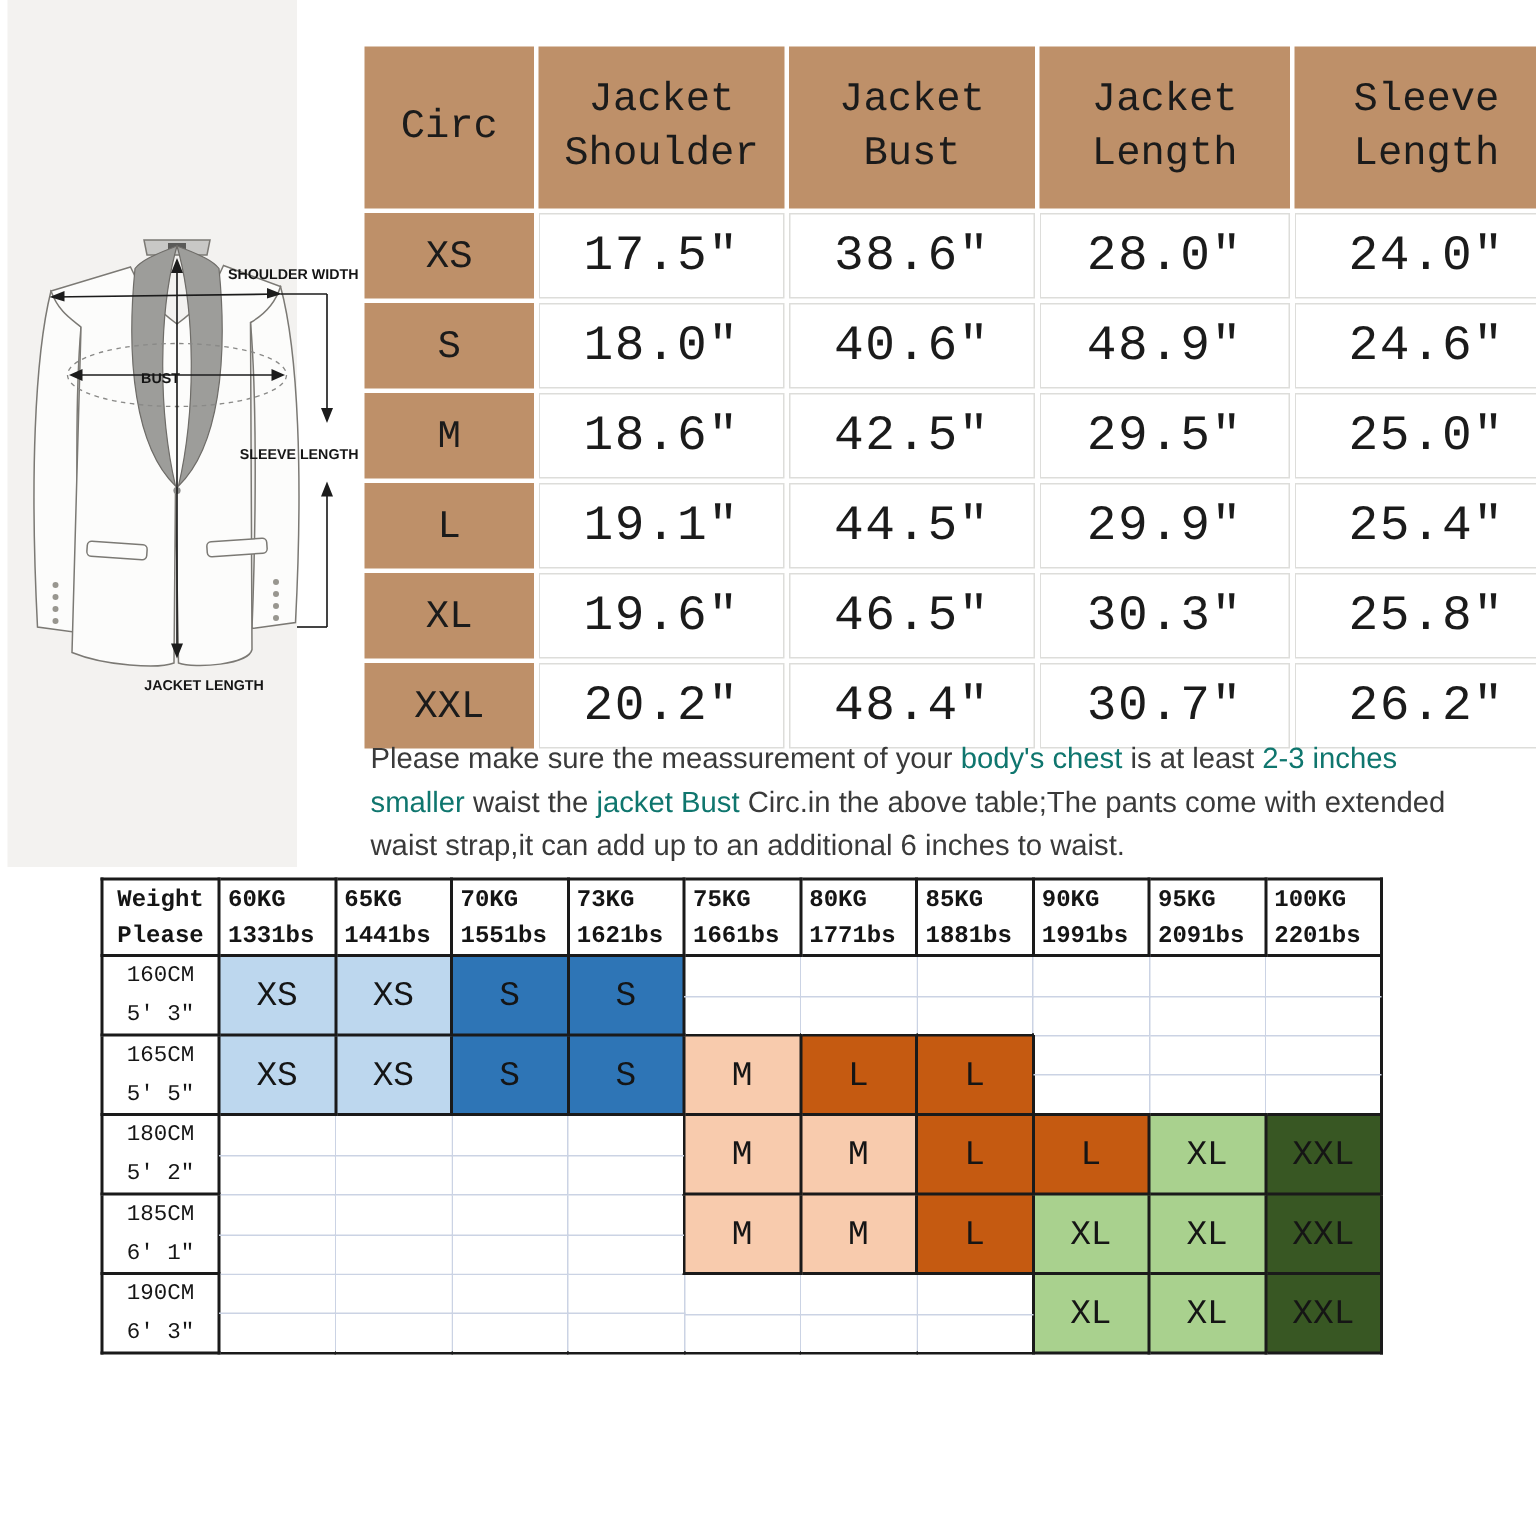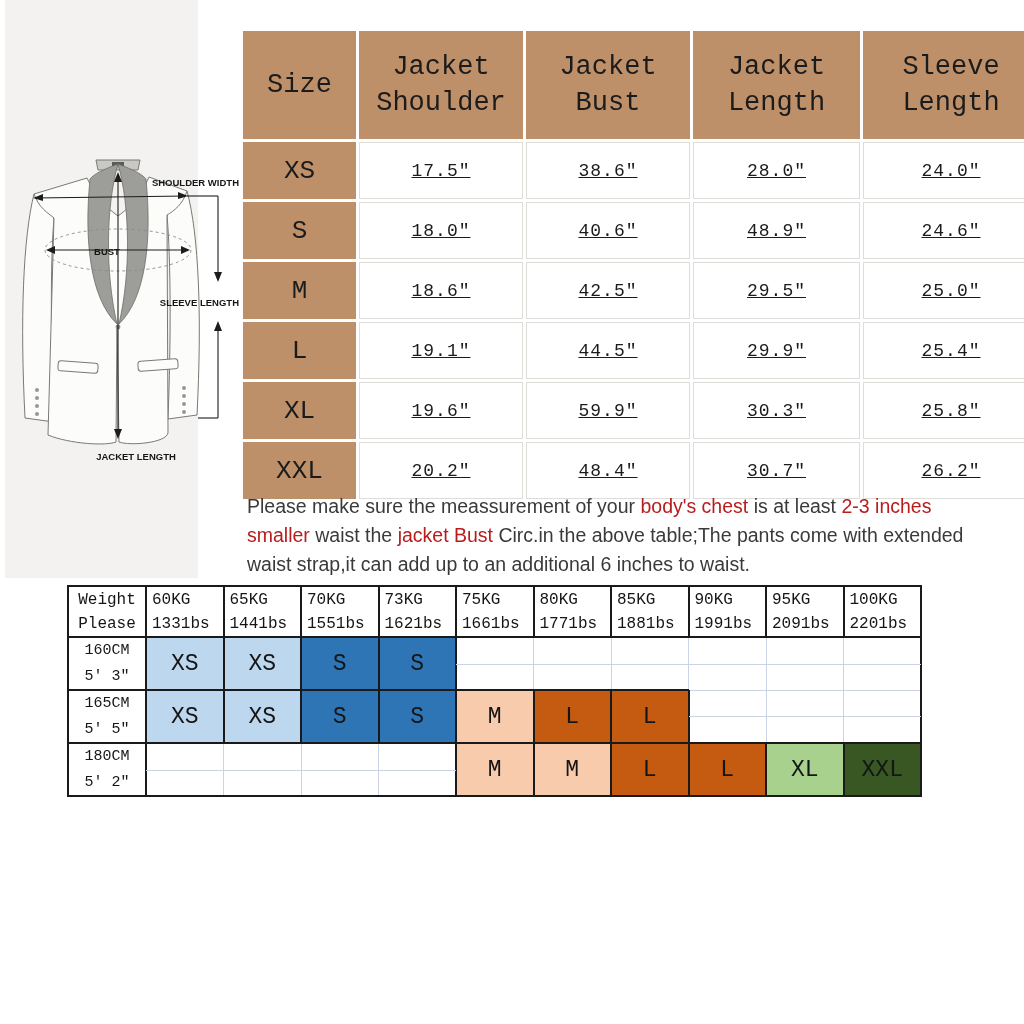--- a/index.html
+++ b/index.html
@@ -15,34 +15,34 @@
   .outline{fill:#fcfcfb;stroke:#7b7974;stroke-width:1;}
 
   
   .size-table{position:absolute;left:240px;top:28px;width:784px;border-collapse:separate;
               border-spacing:3px;table-layout:fixed;color:#1b1b1b;
               font-family:"Liberation Mono","DejaVu Sans Mono",monospace;}
   .size-table th{height:106px;font-weight:normal;font-size:27px;white-space:pre-line;
                  line-height:1.35;text-align:center;vertical-align:middle;}
   .size-table td{height:55px;text-align:center;vertical-align:middle;}
   .tan{background:#BE9069;}
-  .val{background:#ffffff;box-shadow:inset 0 0 0 1px #DDDDDA;font-size:18px;letter-spacing:1px;text-decoration:underline;}
+  .val{background:#ffffff;box-shadow:inset 0 0 0 1px #DDDDDA;font-size:33px;letter-spacing:1px;}
   .size-cell{font-size:26px;}
 
   
   .note{position:absolute;left:247px;top:492px;width:778px;font-size:19.5px;line-height:29px;
         color:#3a3a3a;white-space:pre-wrap;}
-  .note .hl{color:#b91c1c;}
+  .note .hl{color:#0f766e;}
 
   
   .matrix{position:absolute;left:67px;top:585px;width:855px;border-collapse:collapse;
           table-layout:fixed;color:#151515;border:2px solid #1a1a1a;
           font-family:"Liberation Mono","DejaVu Sans Mono",monospace;}
   .matrix th,.matrix td{padding:0;}
-  .matrix .whead{border:2px solid #1a1a1a;height:49px;font-weight:normal;text-align:left;
+  .matrix .whead{border:2px solid #1a1a1a;height:49px;font-weight:bold;text-align:left;
                  vertical-align:middle;font-size:16px;line-height:1.5;padding-left:5px;background:#fff;}
   .matrix .corner{text-align:center;padding-left:0;}
   .matrix .rlabel{border:2px solid #1a1a1a;text-align:center;font-size:15px;line-height:1.7;background:#fff;}
   .matrix td.cell{height:50px;text-align:center;vertical-align:middle;font-size:23px;}
   .matrix td.empty{border:1px solid #CBD3E4;position:relative;background:#fff;}
   .matrix td.empty::after{content:"";position:absolute;left:-1px;right:-1px;top:50%;
                           border-top:1px solid #CBD3E4;}
   .matrix td.c-lightblue{background:#BDD7EE;border:2px solid #1a1a1a;}
   .matrix td.c-darkblue{background:#2E75B6;border:2px solid #1a1a1a;}
   .matrix td.c-peach{background:#F8CBAD;border:2px solid #1a1a1a;}
@@ -118,21 +118,21 @@
   <table class="size-table">
     <colgroup>
       <col style="width:113px">
         <col style="width:164px">
         <col style="width:164px">
         <col style="width:167px">
         <col style="width:176px">
     </colgroup>
     <tbody>
       <tr>
-        <th class="tan">Size</th>
+        <th class="tan">Circ</th>
         <th class="tan">Jacket
 Shoulder</th>
         <th class="tan">Jacket
 Bust</th>
         <th class="tan">Jacket
 Length</th>
         <th class="tan">Sleeve
 Length</th>
       </tr>
       <tr>
@@ -159,21 +159,21 @@
       <tr>
         <td class="tan size-cell">L</td>
         <td class="val">19.1″</td>
         <td class="val">44.5″</td>
         <td class="val">29.9″</td>
         <td class="val">25.4″</td>
       </tr>
       <tr>
         <td class="tan size-cell">XL</td>
         <td class="val">19.6″</td>
-        <td class="val">59.9″</td>
+        <td class="val">46.5″</td>
         <td class="val">30.3″</td>
         <td class="val">25.8″</td>
       </tr>
       <tr>
         <td class="tan size-cell">XXL</td>
         <td class="val">20.2″</td>
         <td class="val">48.4″</td>
         <td class="val">30.7″</td>
         <td class="val">26.2″</td>
       </tr>
@@ -286,16 +286,48 @@
           <td class="cell empty"></td>
           <td class="cell empty"></td>
           <td class="cell empty"></td>
           <td class="cell c-peach">M</td>
           <td class="cell c-peach">M</td>
           <td class="cell c-orange">L</td>
           <td class="cell c-orange">L</td>
           <td class="cell c-lightgreen">XL</td>
           <td class="cell c-darkgreen">XXL</td>
         </tr>
+        <tr>
+          <td class="rlabel">
+            <div>185CM</div>
+            <div>6' 1″</div>
+          </td>
+          <td class="cell empty"></td>
+          <td class="cell empty"></td>
+          <td class="cell empty"></td>
+          <td class="cell empty"></td>
+          <td class="cell c-peach">M</td>
+          <td class="cell c-peach">M</td>
+          <td class="cell c-orange">L</td>
+          <td class="cell c-lightgreen">XL</td>
+          <td class="cell c-lightgreen">XL</td>
+          <td class="cell c-darkgreen">XXL</td>
+        </tr>
+        <tr>
+          <td class="rlabel">
+            <div>190CM</div>
+            <div>6' 3″</div>
+          </td>
+          <td class="cell empty"></td>
+          <td class="cell empty"></td>
+          <td class="cell empty"></td>
+          <td class="cell empty"></td>
+          <td class="cell empty"></td>
+          <td class="cell empty"></td>
+          <td class="cell empty"></td>
+          <td class="cell c-lightgreen">XL</td>
+          <td class="cell c-lightgreen">XL</td>
+          <td class="cell c-darkgreen">XXL</td>
+        </tr>
       </tbody>
   </table>
 
 </div>
 
 </body></html>

